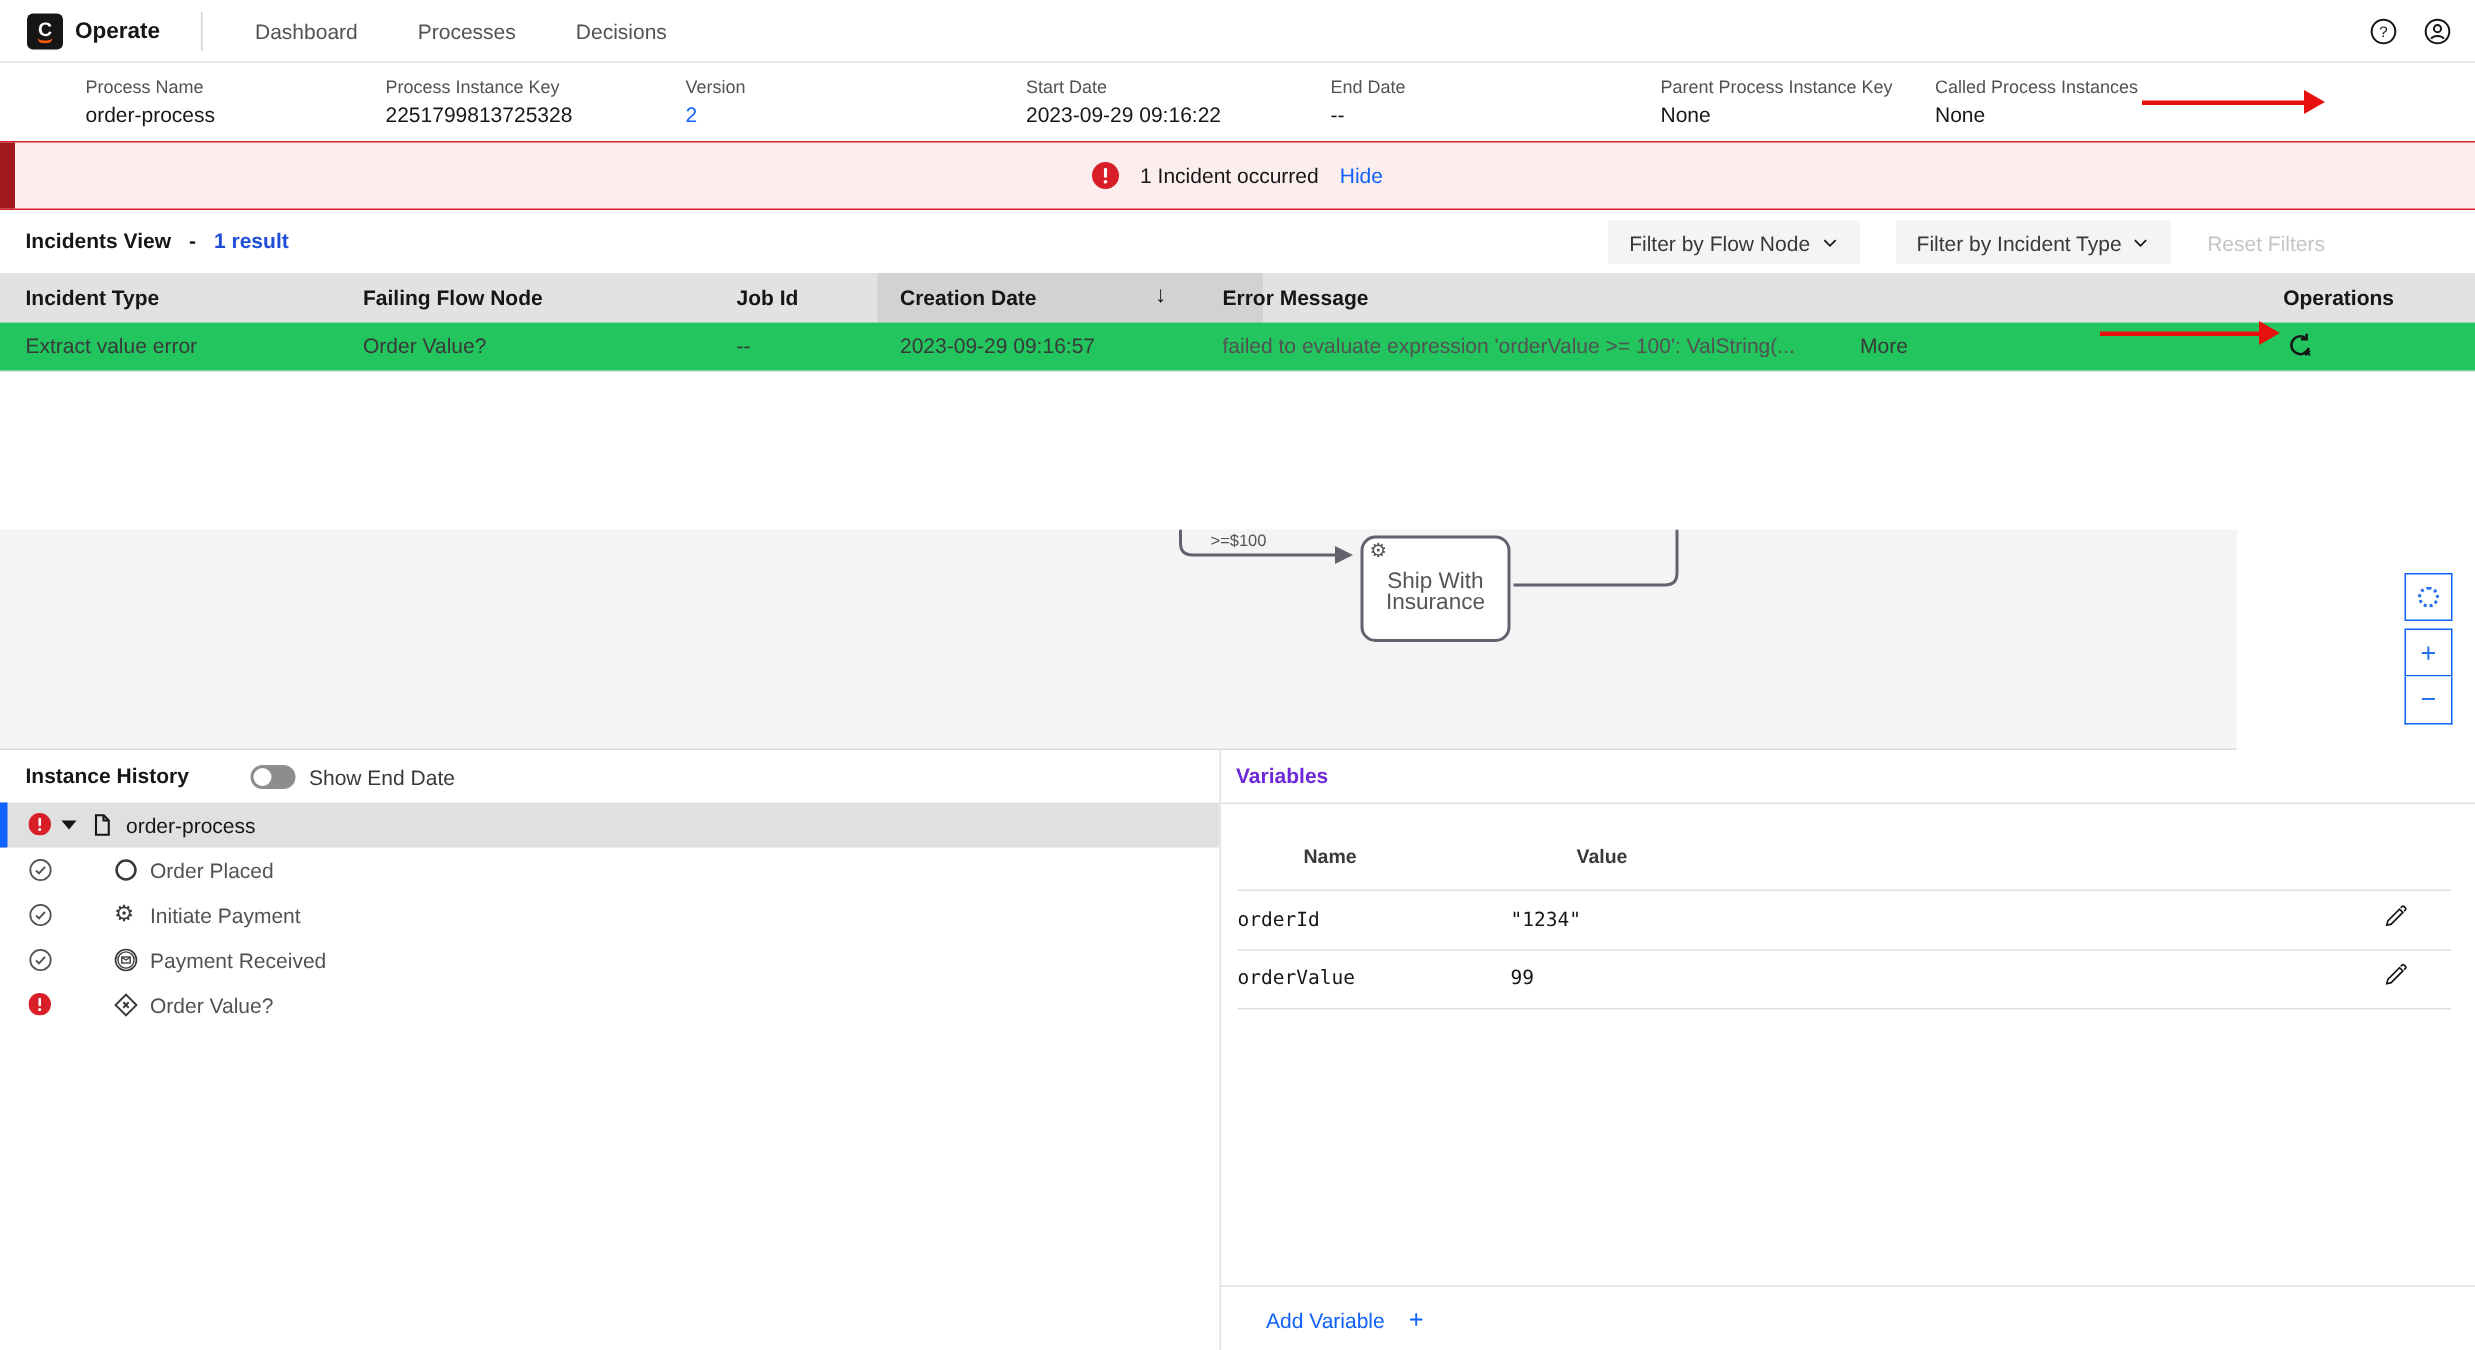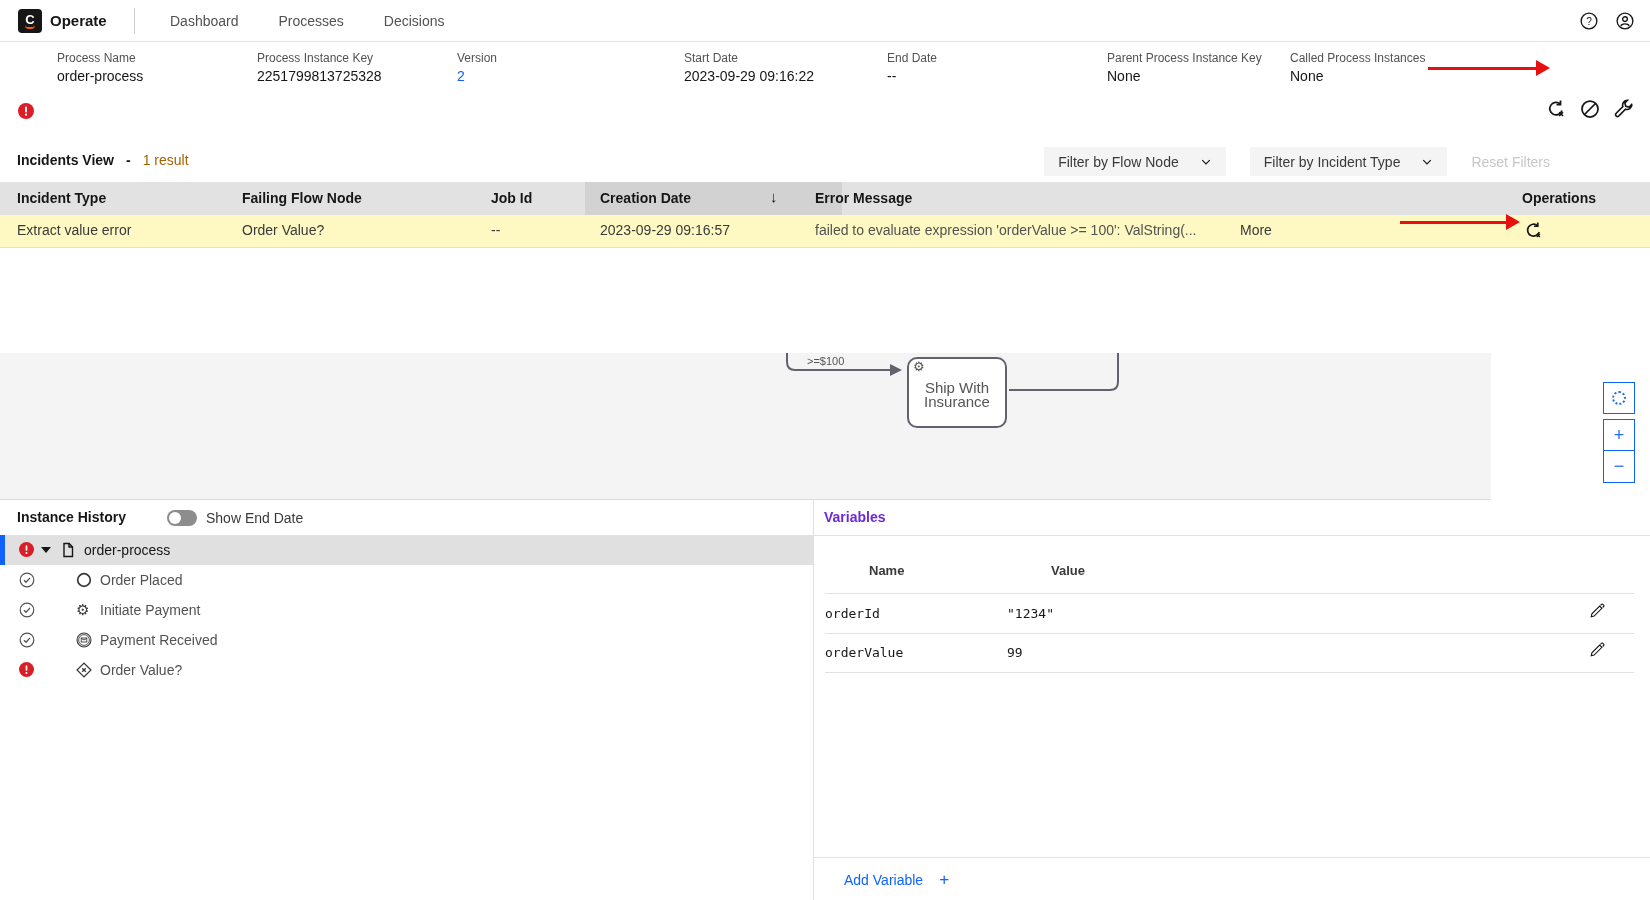--- a/index.html
+++ b/index.html
@@ -37,30 +37,30 @@
   .banner { position:absolute; left:0; top:94px; width:1650px; height:46px; background:#fceeee; border-top:1px solid #da1e28; border-bottom:1px solid #da1e28; display:flex; align-items:center; justify-content:center; gap:14px; }
   .banner-edge { position:absolute; left:0; top:0; width:10px; height:100%; background:#a2191f; }
   .banner-text { font-size:14px; color:#161616; }
   .link-blue { color:#0f62fe; font-size:14px; cursor:pointer; }
 
   
   .inc-bar { position:absolute; left:0; top:140px; width:1650px; height:42px; background:#fff; }
   .inc-title-wrap { position:absolute; left:17px; top:12px; display:flex; gap:12px; align-items:baseline; }
   .inc-title { font-size:14px; font-weight:bold; color:#161616; }
   .inc-sep { font-size:14px; font-weight:bold; color:#161616; }
-  .inc-count { font-size:14px; font-weight:normal; color:#a16207; }
+  .inc-count { font-size:14px; font-weight:bold; color:#1d4ed8; }
   .inc-filters { position:absolute; right:100px; top:7px; display:flex; align-items:center; gap:24px; }
-  .filter-btn { height:29px; background:#f4f4f4; display:flex; align-items:center; gap:21px; padding:0 14px; font-size:14px; color:#393939; cursor:pointer; }
+  .filter-btn { height:29px; background:#f4f4f4; display:flex; align-items:center; gap:7px; padding:0 14px; font-size:14px; color:#393939; cursor:pointer; }
   .reset-filters { font-size:14px; color:#c6c6c6; cursor:pointer; }
 
   
   .inc-thead { position:absolute; left:0; top:182px; width:1650px; height:33px; background:#e2e2e2; }
   .inc-thead .sortcol-bg { position:absolute; left:585px; top:0; width:257px; height:33px; background:#d2d2d2; cursor:pointer; }
   .th { position:absolute; top:8px; font-size:14px; font-weight:bold; color:#161616; white-space:nowrap; }
-  .inc-row { position:absolute; left:0; top:215px; width:1650px; height:33px; background:#fef9c3; border-bottom:1px solid #e0e0e0; }
+  .inc-row { position:absolute; left:0; top:215px; width:1650px; height:33px; background:#22c55e; border-bottom:1px solid #e0e0e0; }
   .td { position:absolute; top:7px; font-size:14px; color:#393939; white-space:nowrap; }
   .td.err { color:#525252; max-width:400px; overflow:hidden; }
   .sort-arrow { position:absolute; left:770px; top:6px; font-size:15px; color:#161616; }
 
   
   .diagram { position:absolute; left:0; top:353px; width:1491px; height:147px; background:#f4f4f4; border-bottom:1px solid #dcdcdc; }
   .bpmn-task { position:absolute; left:907px; top:4px; width:100px; height:71px; background:#fff; border:2px solid #62626e; border-radius:10px; cursor:pointer; }
   .bpmn-task .task-label { position:absolute; left:0; right:0; top:22px; text-align:center; font-size:15px; color:#555; line-height:14px; }
   .bpmn-task .task-gear { position:absolute; left:4px; top:0px; font-size:13px; color:#555; }
   .flow-label { position:absolute; left:807px; top:2px; font-size:11px; color:#555; }
@@ -179,20 +179,30 @@
           <path d="M14.2 4.6a3.8 3.8 0 0 1-5 3.6l-5.5 5.5a1.5 1.5 0 0 1-2.1-2.1l5.5-5.5a3.8 3.8 0 0 1 3.6-5l-2 2 .7 2.7 2.7.7 2-2c.1.3.1.7.1 1.1z" fill="none" stroke="#161616" stroke-width="1.3"></path>
         </svg>
     </div>
   </div>
 
   <div class="anno-arrow" style="left:1428px; top:60px; width:122px; height:17px;">
     <div class="shaft" style="width:108px"></div>
     <div class="head" style="left:108px"></div>
   </div>
 
+  <div class="banner">
+    <div class="banner-edge"></div>
+    <svg width="18" height="18" viewBox="0 0 16 16">
+        <circle cx="8" cy="8" r="8" fill="#da1e28"></circle>
+        <rect x="7.1" y="3.4" width="1.8" height="6" rx="0.9" fill="#fff"></rect>
+        <circle cx="8" cy="11.7" r="1.1" fill="#fff"></circle>
+      </svg>
+    <span class="banner-text">1 Incident occurred</span>
+    <span class="link-blue">Hide</span>
+  </div>
 
   <div class="inc-bar">
     <div class="inc-title-wrap">
       <span class="inc-title">Incidents View</span>
       <span class="inc-sep">-</span>
       <span class="inc-count">1 result</span>
     </div>
     <div class="inc-filters">
       <div class="filter-btn">
         <span>Filter by Flow Node</span>

